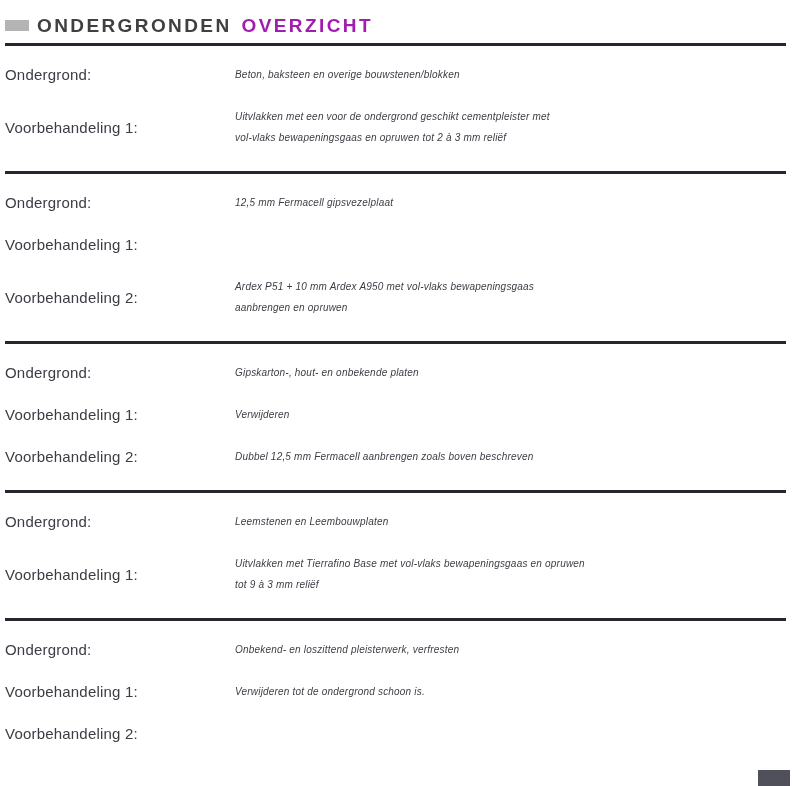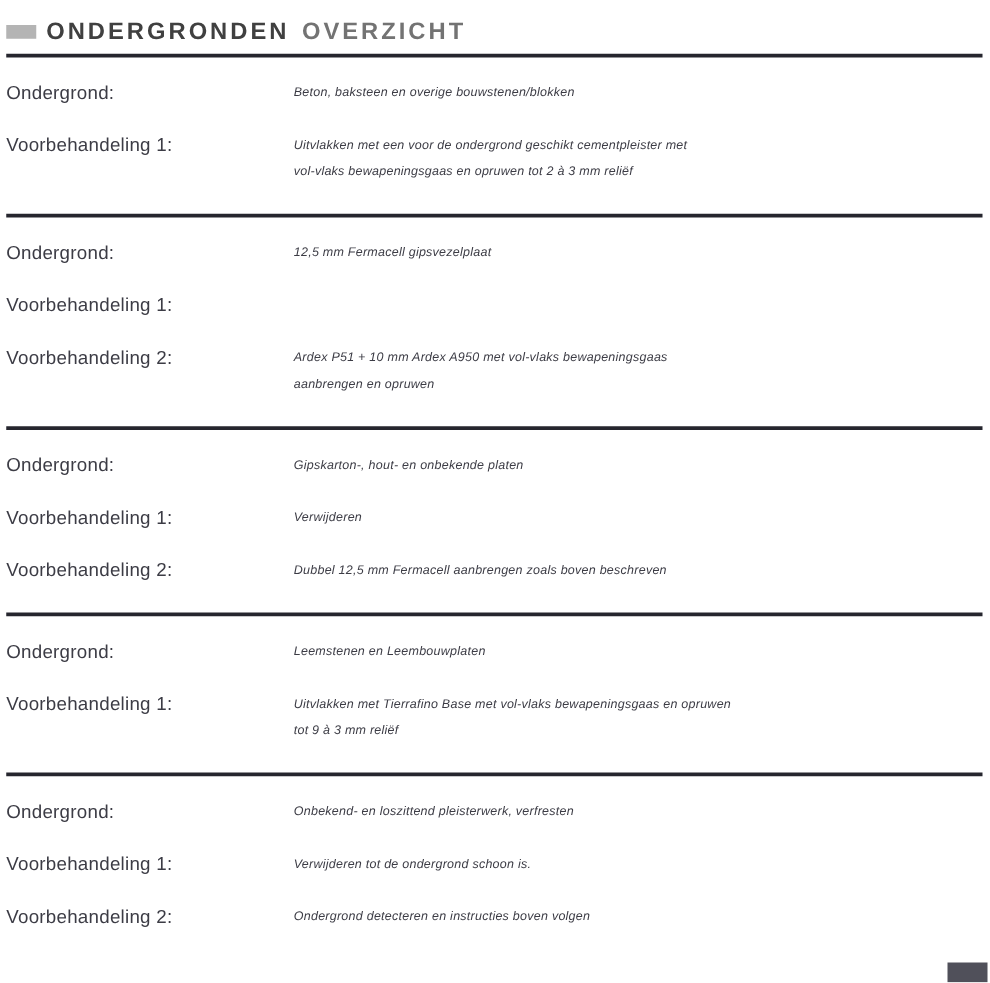--- a/index.html
+++ b/index.html
@@ -34,31 +34,31 @@
     font-weight: bold;
     letter-spacing: 2.4px;
     color: #404040;
     margin: 0 10px 0 0;
     white-space: nowrap;
   }
   .subtitle {
     font-size: 19px;
     font-weight: bold;
     letter-spacing: 2.4px;
-    color: #737373;
+    color: #a21caf;
     white-space: nowrap;
   }
   .rule {
     height: 3px;
     background: #26262e;
     margin-top: 3px;
   }
   section.section { padding: 18px 0 20px 0; }
   section.section:last-child { padding-bottom: 8px; }
-  .row { display: flex; align-items: flex-start; }
+  .row { display: flex; align-items: center; }
   .row + .row { margin-top: 21px; }
   .row .label {
     flex: 0 0 230px;
     font-size: 15px;
     line-height: 21px;
     letter-spacing: 0.2px;
   }
   .row .value {
     flex: 1 1 auto;
     font-size: 10px;
@@ -146,19 +146,18 @@
         <div class="row">
           <div class="label">Ondergrond:</div>
           <div class="value">Onbekend- en loszittend pleisterwerk, verfresten</div>
         </div>
         <div class="row">
           <div class="label">Voorbehandeling 1:</div>
           <div class="value">Verwijderen tot de ondergrond schoon is.</div>
         </div>
         <div class="row">
           <div class="label">Voorbehandeling 2:</div>
-          <div class="value">Ondergrond detecteren en instructies boven volgen</div>
         </div>
       </section>
     </main>
 
   <div class="corner-marker"></div>
 </div>
 
 </body></html>

